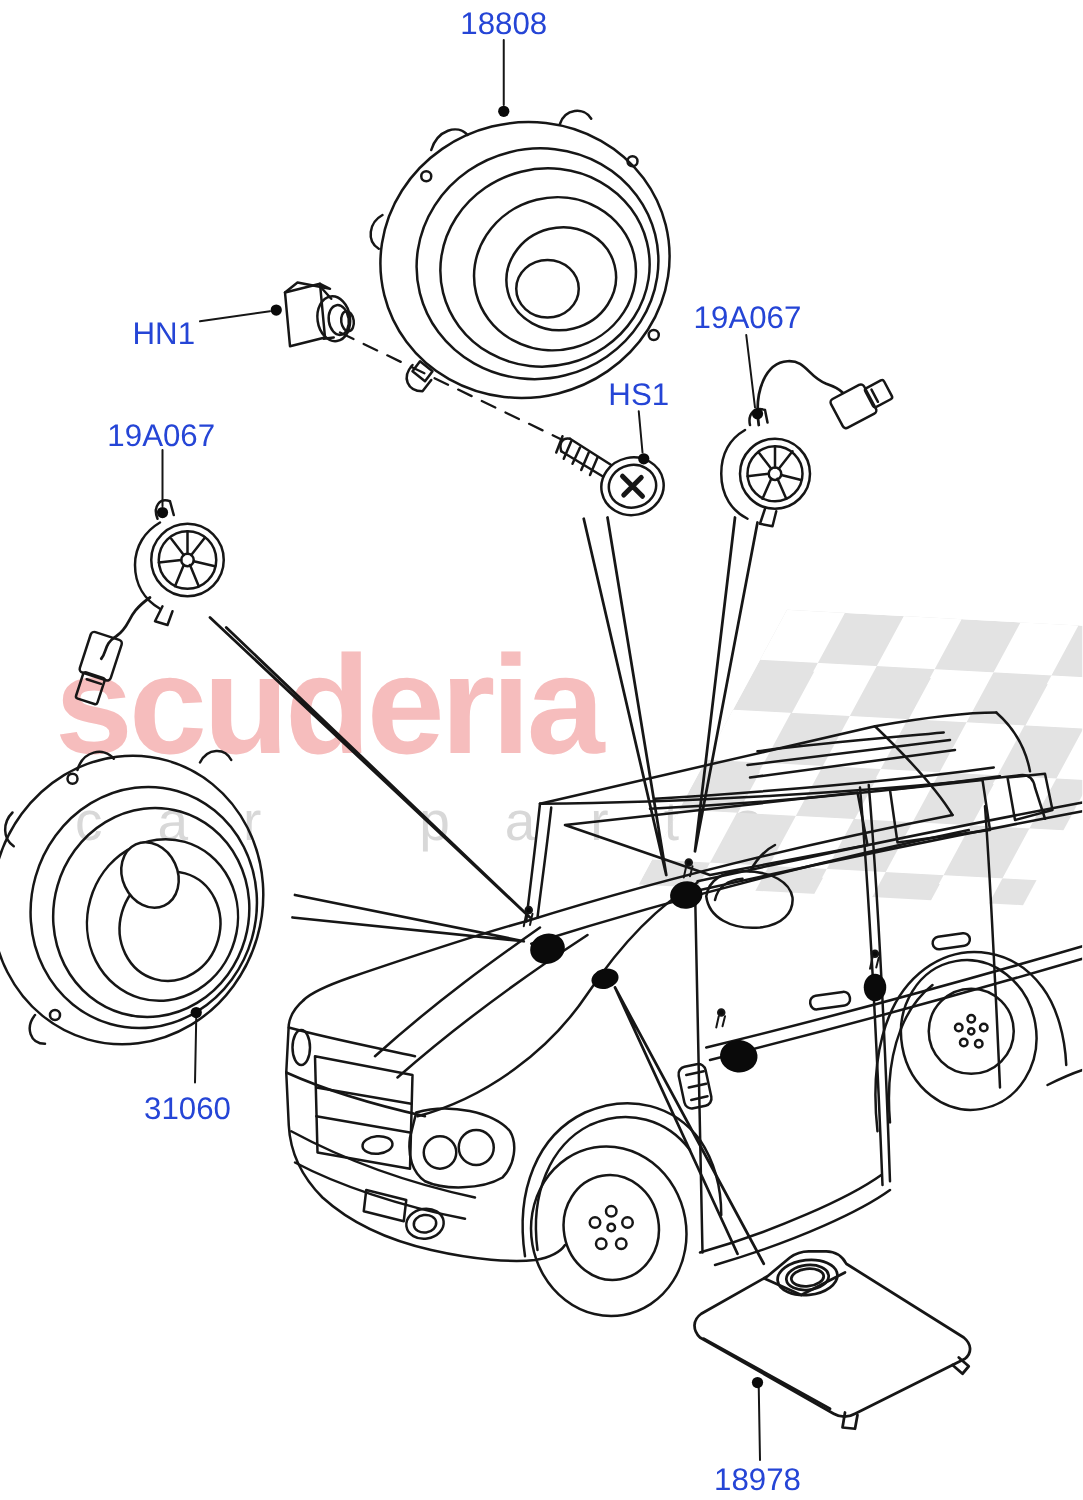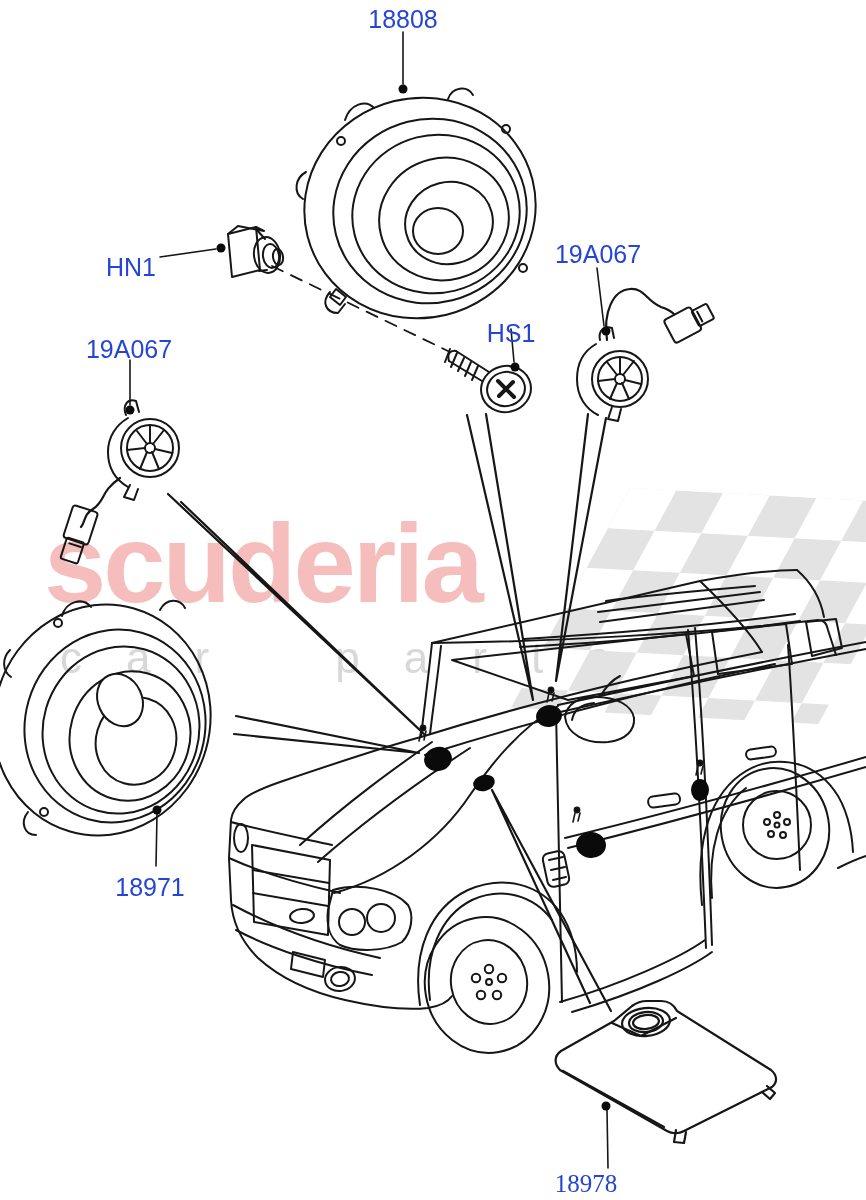--- a/index.html
+++ b/index.html
@@ -270,17 +270,17 @@
       <path d="M157 814 L156 866"></path>
         <circle cx="157" cy="810" r="4.5" fill="#0a0a0a" stroke="none"></circle>
       <path d="M607 1110 L608 1168"></path>
         <circle cx="606" cy="1106" r="4.5" fill="#0a0a0a" stroke="none"></circle>
     </g>
   </svg>
 
   <div class="part-label" style="left:403px;top:6px;text-align:center;">18808</div>
   <div class="part-label" style="left:131px;top:254px;">HN1</div>
   <div class="part-label" style="left:598px;top:241px;">19A067</div>
-  <div class="part-label" style="left:511px;top:320px;">HS1</div>
+  <div class="part-label" style="left:511px;top:303px;">HS1</div>
   <div class="part-label" style="left:129px;top:336px;">19A067</div>
-  <div class="part-label" style="left:150px;top:874px;">18971</div>
-  <div class="part-label" style="left:586px;top:1171px;font-family:Liberation Serif, serif;">18978</div>
+  <div class="part-label" style="left:150px;top:874px;">31060</div>
+  <div class="part-label" style="left:606px;top:1171px;">18978</div>
 </div>
 
 </body></html>

